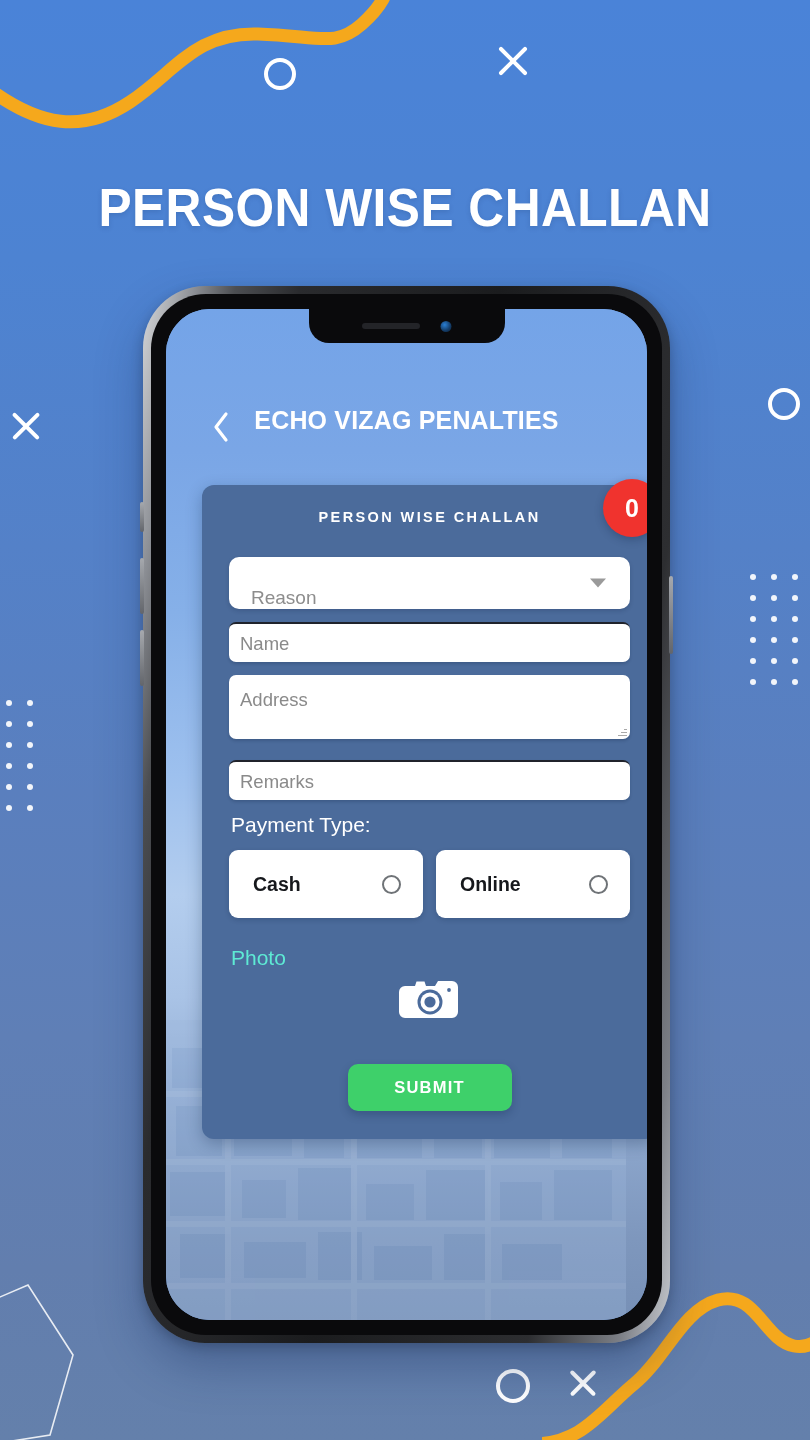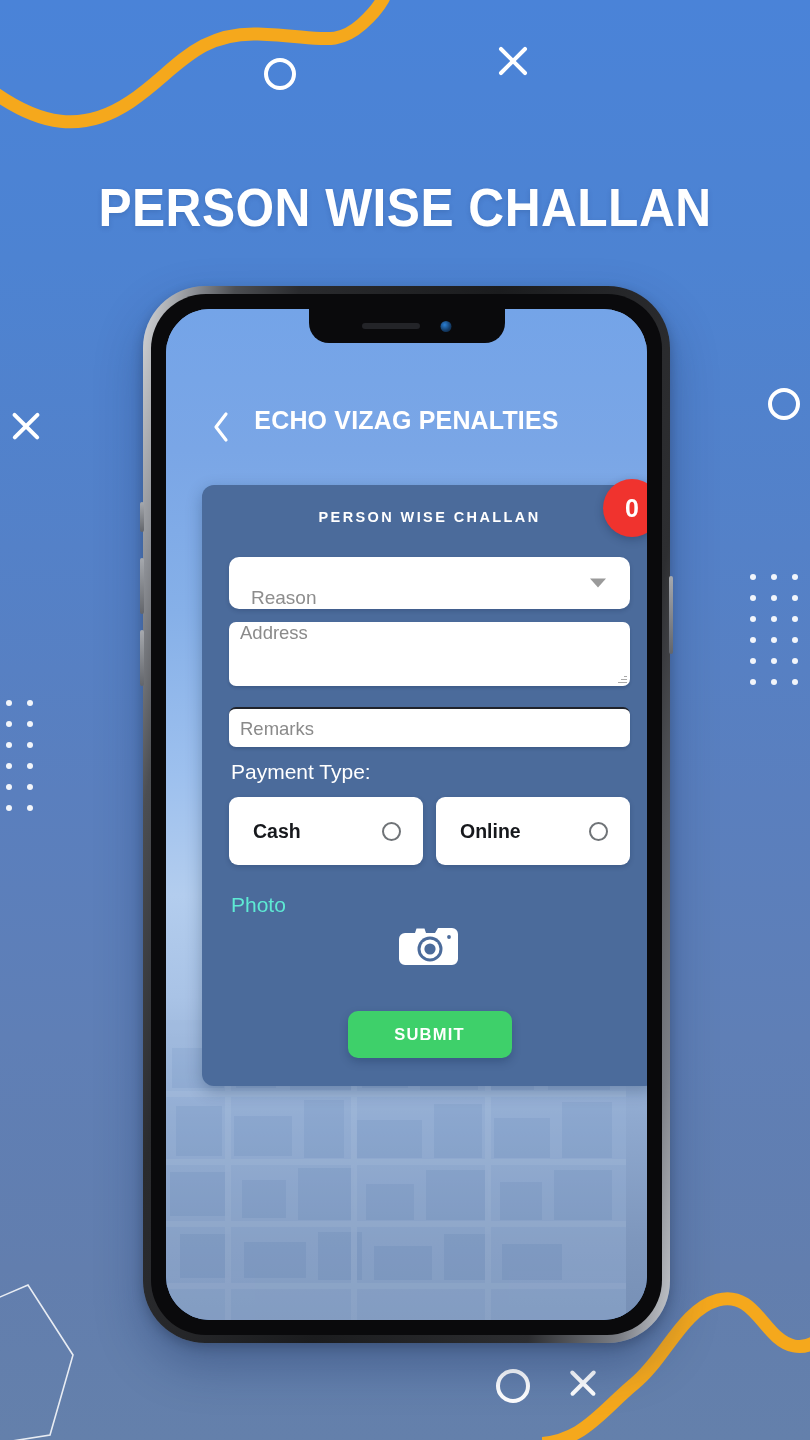--- a/index.html
+++ b/index.html
@@ -104,21 +104,21 @@
 
   .tf{
     position:relative;background:#ffffff;border-radius:7px;
     border-top:2.5px solid #20232b;
     box-shadow:0 2px 3px rgba(10,30,60,.20);
     margin-bottom:13px;box-sizing:border-box;
   }
   .tf .ph{position:absolute;left:11px;top:9px;color:#8a8a8a;font-size:18.5px;}
   .tf.one{height:40px;}
   .tf.area{height:64px;margin-bottom:21px;border-top:none;}
-  .tf.area .ph{top:0;text-align:center;}
+  .tf.area .ph{top:14px;text-align:center;}
   .resize-grip{position:absolute;right:3px;bottom:3px;width:9px;height:9px;}
   .resize-grip i{position:absolute;right:0;background:#a9a9a9;height:1px;}
 
   .sec-label{color:#ffffff;font-size:21px;margin:10px 0 13px 2px;}
 
   .radio-row{display:flex;gap:13px;margin-bottom:4px;}
   .radio-card{
     flex:1;height:68px;background:#fff;border-radius:9px;
     display:flex;align-items:center;justify-content:space-between;
     padding:0 22px 0 24px;box-sizing:border-box;
@@ -286,20 +286,23 @@
         </div>
 
         <div class="form">
 
           <div class="select-field">
             <span class="ph">Reason</span>
             <span class="caret"></span>
           </div>
 
 
+          <div class="tf one">
+            <span class="ph">Name</span>
+          </div>
 
           <div class="tf area">
             <span class="ph">Address</span>
             <span class="resize-grip">
               <i style="bottom:0;width:9px;"></i>
                 <i style="bottom:3px;width:6px;"></i>
                 <i style="bottom:6px;width:3px;"></i>
             </span>
           </div>
 

